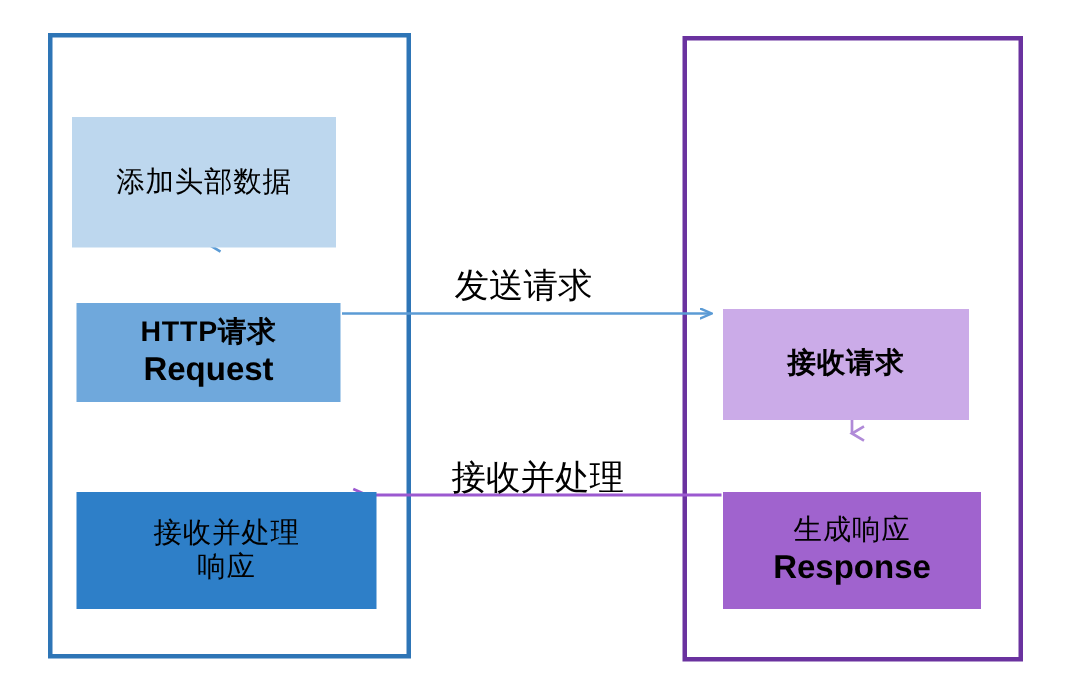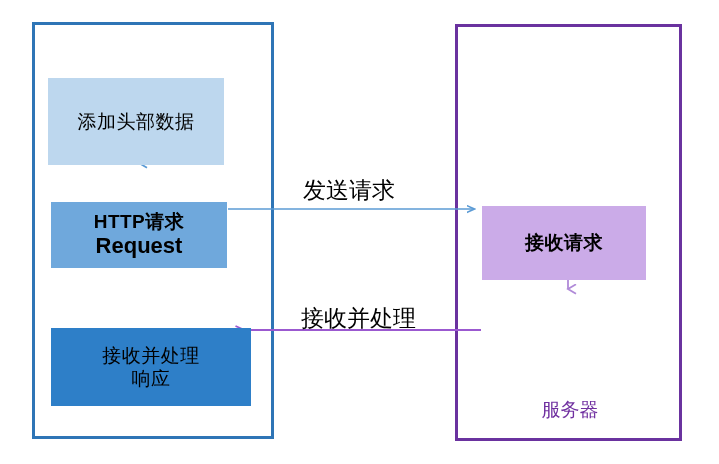--- a/index.html
+++ b/index.html
@@ -166,19 +166,22 @@
 
   <div id="box-receive-response" class="box">
     <span class="cn">接收并处理</span>
     <span class="cn">响应</span>
   </div>
 
   <div id="box-receive-request" class="box">
     <span class="cn">接收请求</span>
   </div>
 
+  <div id="box-generate-response" class="box">
+    <span class="cn">生成响应</span>
+    <span class="en">Response</span>
+  </div>
 
   <div id="label-send-request" class="flow-label">发送请求</div>
   <div id="label-return-response" class="flow-label">接收并处理</div>
 
-  <div id="label-server" class="zone-label">服务器</div>
 
 </div>
 
 </body></html>

